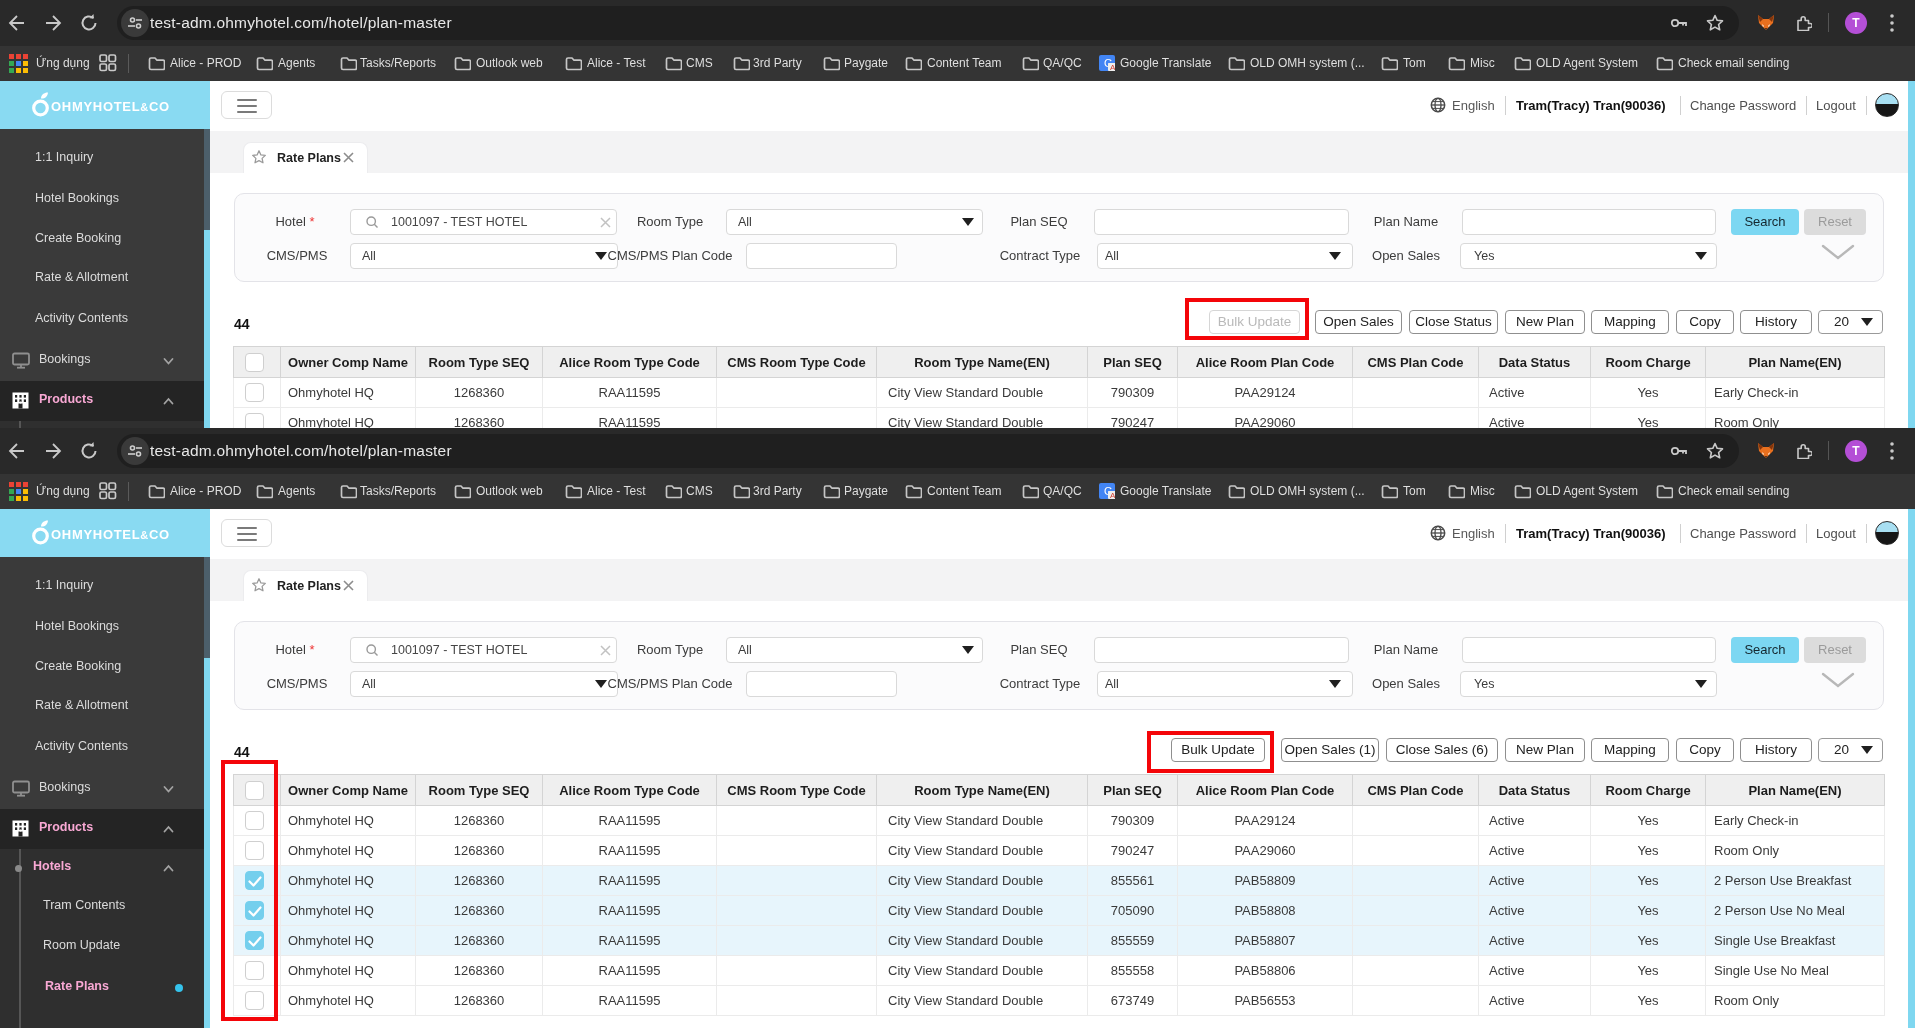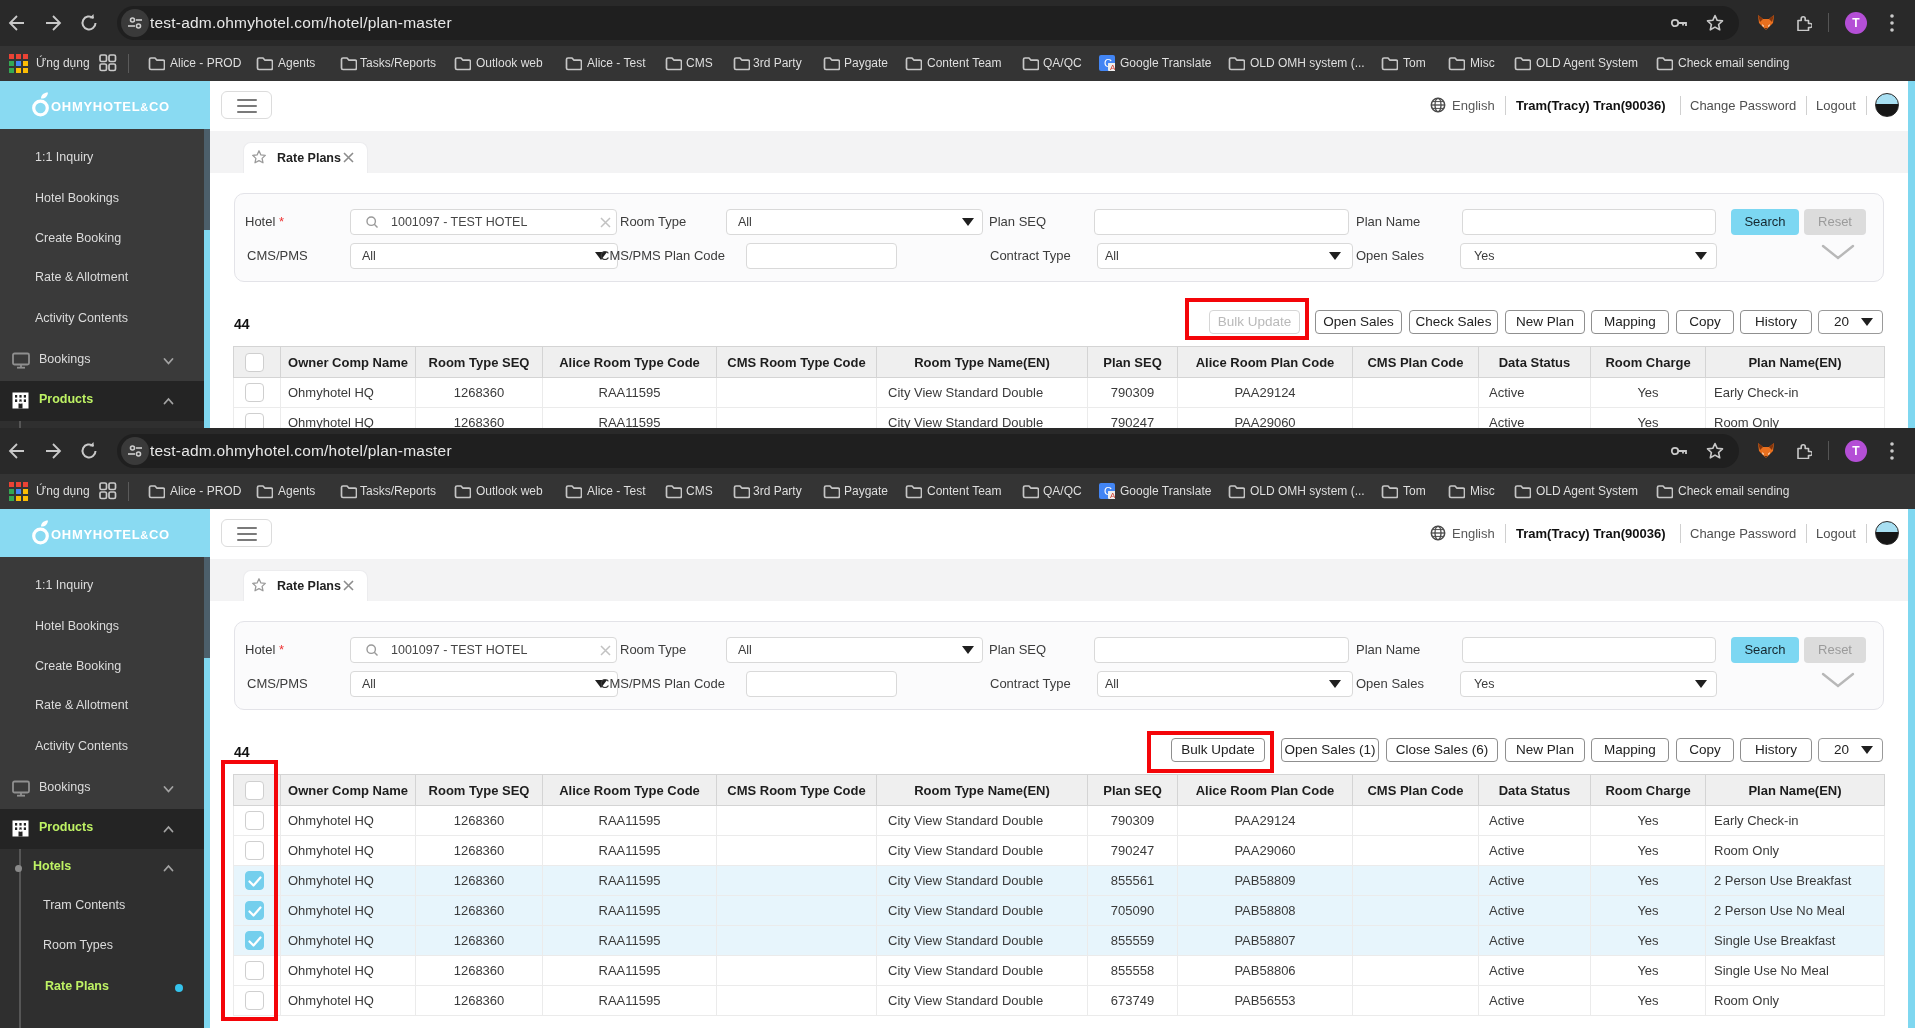--- a/index.html
+++ b/index.html
@@ -19,32 +19,32 @@
 .vdiv{position:absolute;top:8px;width:1px;height:19px;background:#5a5a5a}
 
 .logo{position:absolute;left:0;top:81px;width:210px;height:48px;background:#89daf2}
 .sidebar{position:absolute;left:0;top:129px;width:204px;background:#3a3a3a}
 .sscroll{position:absolute;left:204px;top:129px;width:6px}
 .header{position:absolute;left:210px;top:81px;width:1698px;height:50px;background:#fff}
 .tabbar{position:absolute;left:210px;top:131px;width:1698px;height:42px;background:#f3f3f4}
 .content{position:absolute;left:210px;top:173px;width:1698px;background:#fff}
 .rightsb{position:absolute;left:1908px;width:7px;background:#7fd7f0}
 .mitem{position:absolute;left:35px;font-size:12.5px;color:#dcdcdc;white-space:nowrap}
-.mitemb{font-weight:bold;color:#bef264}
+.mitemb{font-weight:bold;color:#f9a8d4}
 
 .hamb{position:absolute;left:221px;top:91px;width:51px;height:28px;border:1px solid #dcdcdc;border-radius:6px;background:#fff}
 .hamb i{position:absolute;left:15px;width:20px;height:2px;background:#7a7a7a;border-radius:1px}
 
 .hr{position:absolute;top:97px;height:18px;line-height:18px;font-size:13px;color:#4f4f4f;white-space:nowrap}
 .hdiv{position:absolute;top:96px;width:1px;height:19px;background:#d0d0d0}
 
 .tab{position:absolute;left:243px;top:142px;width:125px;height:31px;background:#fff;border-radius:8px 8px 0 0;border:1px solid #ececee;border-bottom:none}
 
 .formbox{position:absolute;left:234px;top:193px;width:1650px;height:89px;background:#fbfbfc;border:1px solid #e3e3e8;border-radius:10px}
-.flabel{position:absolute;height:26px;line-height:26px;font-size:13px;color:#3c3c3c;text-align:left;white-space:nowrap}
+.flabel{position:absolute;height:26px;line-height:26px;font-size:13px;color:#3c3c3c;text-align:center;white-space:nowrap}
 .finput{position:absolute;height:26px;background:#fff;border:1px solid #d9d9d9;border-radius:4px;font-size:12.5px;color:#3c3c3c;line-height:24px}
 .caret{position:absolute;width:0;height:0;border-left:6.5px solid transparent;border-right:6.5px solid transparent;border-top:8px solid #1f1f1f}
 
 .count{position:absolute;left:234px;top:316px;font-size:14px;font-weight:bold;color:#111}
 .btn{position:absolute;top:310px;height:24px;background:#fff;border:1px solid #8f8f8f;border-radius:4px;font-size:13.5px;color:#222;text-align:center;line-height:22px;white-space:nowrap}
 .btn.dis{color:#b9b9b9;border-color:#d6d6d6}
 
 table.grid{position:absolute;left:233px;top:346px;width:1651px;border-collapse:collapse;table-layout:fixed}
 table.grid th{height:31px;background:#efefef;border:1px solid #d4d4d4;font-size:13px;font-weight:bold;color:#1d1d1d;text-align:center;padding:0;overflow:hidden}
 table.grid td{height:30px;border:1px solid #ebebeb;font-size:13px;color:#3a3a3a;text-align:center;padding:0;overflow:hidden;background:#fff}
@@ -298,21 +298,21 @@
     <div class="caret" style="left:1329px;top:252px"></div>
     <div class="flabel" style="left:1356px;top:243px;width:100px">Open Sales</div>
     <div class="finput" style="left:1460px;top:243px;width:257px;padding-left:13px">Yes</div>
     <div class="caret" style="left:1695px;top:252px"></div>
     <svg class="abs" style="left:1821px;top:244px" width="34" height="18" viewBox="0 0 34 18">
       <path d="M2 2 L17 14 L32 2" stroke="#b8b8b8" stroke-width="2.4" fill="none" stroke-linecap="round"></path>
     </svg>
     <div class="count">44</div>
     <div class="btn dis" style="left:1209px;width:91px">Bulk Update</div>
     <div class="btn" style="left:1315px;width:87px">Open Sales</div>
-    <div class="btn" style="left:1409px;width:89px">Check Sales</div>
+    <div class="btn" style="left:1409px;width:89px">Close Status</div>
     <div class="btn" style="left:1505px;width:80px">New Plan</div>
     <div class="btn" style="left:1591px;width:78px">Mapping</div>
     <div class="btn" style="left:1676px;width:58px">Copy</div>
     <div class="btn" style="left:1740px;width:72px">History</div>
     <div class="btn" style="left:1818px;width:65px;border-color:#9a9a9a;text-align:left;padding-left:15px">20</div>
     <div class="caret" style="left:1861px;top:318px"></div>
     <table class="grid">
       <colgroup>
         <col style="width:47px">
         <col style="width:135px">
@@ -558,21 +558,21 @@
         <path d="M1.5 7.5 L5.5 3 L9.5 7.5" stroke="#a3a3a3" stroke-width="1.8" fill="none" stroke-linecap="round"></path>
       </svg>
       <div class="abs" style="left:0;top:292px;width:204px;height:179px;background:#2f2f2f"></div>
       <div class="abs" style="left:19px;top:292px;width:1.5px;height:179px;background:#565656"></div>
       <div class="abs" style="left:15px;top:308px;width:7px;height:7px;border-radius:50%;background:#8a8a8a"></div>
       <div class="mitem mitemb" style="left:33px;top:302px;font-size:12.5px">Hotels</div>
       <svg class="abs" style="left:163px;top:306px" width="11" height="10" viewBox="0 0 11 10">
         <path d="M1.5 7.5 L5.5 3 L9.5 7.5" stroke="#a3a3a3" stroke-width="1.8" fill="none" stroke-linecap="round"></path>
       </svg>
       <div class="mitem" style="left:43px;top:341px;font-size:12.5px">Tram Contents</div>
-      <div class="mitem" style="left:43px;top:381px;font-size:12.5px">Room Types</div>
+      <div class="mitem" style="left:43px;top:381px;font-size:12.5px">Room Update</div>
       <div class="mitem mitemb" style="left:45px;top:422px;font-size:12.5px">Rate Plans</div>
       <div class="abs" style="left:175px;top:427px;width:8px;height:8px;border-radius:50%;background:#35c3ec"></div>
     </div>
     <div class="sscroll" style="height:471px;background:#7fd7f0">
       <div class="abs" style="left:0;top:0;width:6px;height:101px;background:#4c5f6b"></div>
     </div>
     <div class="header"></div>
     <div class="hamb">
       <i style="top:7px"></i>
       <i style="top:13px"></i>

